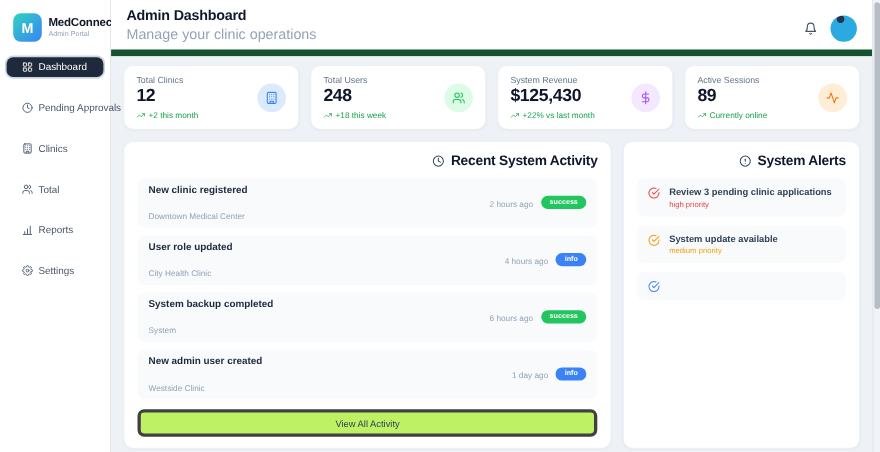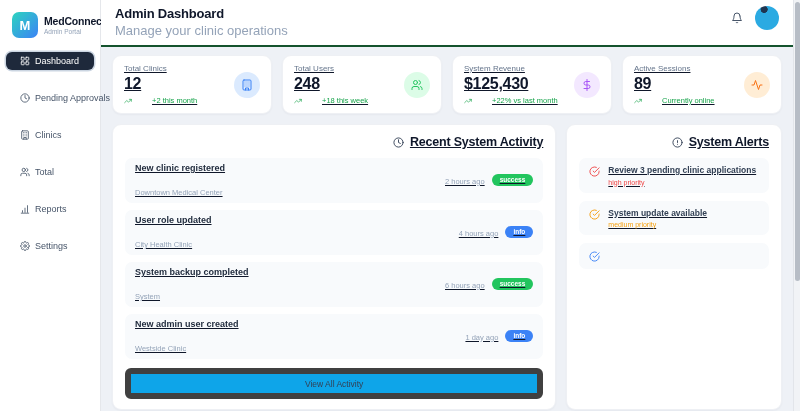--- a/index.html
+++ b/index.html
@@ -12,53 +12,53 @@
   .brand { display:flex; align-items:center; gap:6px; padding:2px 4px 14px 6px; }
   .brand-logo { width:26px; height:26px; border-radius:7px; background:linear-gradient(135deg,#2dd4bf,#3b82f6); color:#fff; font-size:13px; font-weight:bold; display:flex; align-items:center; justify-content:center; flex-shrink:0; }
   .brand-name { font-size:10.5px; font-weight:bold; color:#0f172a; letter-spacing:-0.2px; }
   .brand-sub { font-size:6.5px; color:#94a3b8; margin-top:1px; }
   .nav-item { display:flex; align-items:flex-end; gap:5px; padding:4px 14px; margin-bottom:19px; border-radius:6px; font-size:9px; color:#475569; cursor:pointer; white-space:nowrap; }
   .nav-item.active { background:#1e293b; color:#ffffff; box-shadow:0 0 0 1.5px #cbd5e1; }
   .nav-item .icon { font-size:10px; flex-shrink:0; }
 
   
   .main { flex:1; display:flex; flex-direction:column; min-width:0; margin-right:7px; }
-  .topbar { background:#ffffff; border-bottom:2px solid #14532d; padding:6px 14px 7px; display:flex; justify-content:space-between; align-items:flex-start; }
+  .topbar { background:#ffffff; border-bottom:6px solid #14532d; padding:6px 14px 7px; display:flex; justify-content:space-between; align-items:flex-end; }
   .page-title { font-size:13px; font-weight:bold; letter-spacing:-0.2px; }
   .page-sub { font-size:13px; color:#94a3b8; margin-top:2px; }
   .topbar-right { display:flex; align-items:center; gap:12px; }
   .bell { font-size:12px; color:#475569; cursor:pointer; }
   .avatar { width:24px; height:24px; border-radius:50%; cursor:pointer;
             background:radial-gradient(circle at 38% 14%, #1f3550 13%, #2baae2 15%); }
 
-  .content { flex:1; padding:8px 11px; overflow:hidden;text-decoration:underline; }
+  .content { flex:1; padding:8px 11px; overflow:hidden; }
 
   
   .stats { display:grid; grid-template-columns:repeat(4,1fr); gap:10px; margin-bottom:10px; }
   .stat-card { background:#fff; border:1px solid #eef0f4; border-radius:9px; padding:8px 11px; display:flex; justify-content:space-between; align-items:center; box-shadow:0 1px 2px rgba(15,23,42,0.04); }
   .stat-label { font-size:8px; color:#64748b; }
   .stat-value { font-size:16px; font-weight:bold; letter-spacing:-0.3px; margin:2px 0 3px; }
-  .stat-trend { font-size:7.5px; color:#16a34a; display:flex; align-items:center; gap:20px;justify-content:flex-end; }
+  .stat-trend { font-size:7.5px; color:#16a34a; display:flex; align-items:center; gap:3px;justify-content:flex-end; }
   .stat-trend .icon { font-size:8px; }
   .stat-icon { width:26px; height:26px; border-radius:50%; display:flex; align-items:center; justify-content:center; font-size:12px; flex-shrink:0; }
 
   
   .panels { display:grid; grid-template-columns:2.06fr 1fr; gap:10px; margin-bottom:10px; }
   .panel { background:#fff; border:1px solid #eef0f4; border-radius:9px; padding:10px 12px; box-shadow:0 1px 2px rgba(15,23,42,0.04); }
   .panel-head { display:flex; align-items:center; gap:6px; margin-bottom:9px;justify-content:flex-end; }
   .panel-head .icon { font-size:11px; color:#334155; }
   .panel-head h2 { font-size:12.5px; font-weight:bold; letter-spacing:-0.2px; }
 
   .activity-row { background:#f8fafc; border-radius:7px; padding:5px 10px 6px; margin-bottom:7px; display:flex; justify-content:space-between; align-items:center; }
   .act-title { font-size:9px; font-weight:bold; color:#1e293b; }
   .act-sub { font-size:7.5px; color:#94a3b8; margin-top:15px; }
   .act-right { display:flex; align-items:flex-end; gap:7px; }
   .act-time { font-size:7.5px; color:#94a3b8; }
   .badge { display:inline-block; padding:2.5px 8px; border-radius:999px; font-size:6.5px; font-weight:bold; color:#fff; line-height:1; }
-  .view-all { width:100%; margin-top:2px; background:#0ea5e9; border:6px solid #404040; border-radius:6px; padding:4.5px 0; font-size:8.5px; color:#334155; font-family:inherit; cursor:pointer; }
+  .view-all { width:100%; margin-top:2px; background:#bef264; border:3px solid #404040; border-radius:6px; padding:4.5px 0; font-size:8.5px; color:#334155; font-family:inherit; cursor:pointer; }
 
   .alert-row { background:#f8fafc; border-radius:7px; padding:7px 10px; margin-bottom:8px; display:flex; gap:8px; align-items:flex-start; }
   .alert-check { font-size:11px; margin-top:1px; cursor:pointer; }
   .alert-text { font-size:8.5px; color:#334155; font-weight:bold; }
   .alert-priority { font-size:7px; margin-top:3.5px; }
 
   
   .qa-title { font-size:12.5px; font-weight:bold; letter-spacing:-0.2px; margin-bottom:9px; }
   .qa-grid { display:grid; grid-template-columns:repeat(4,1fr); gap:10px; }
   .qa-tile { background:#f8fafc; border:none; border-radius:7px; padding:7px 0 6px; display:flex; flex-direction:column; align-items:center; gap:3px; cursor:pointer; font-family:inherit; }

